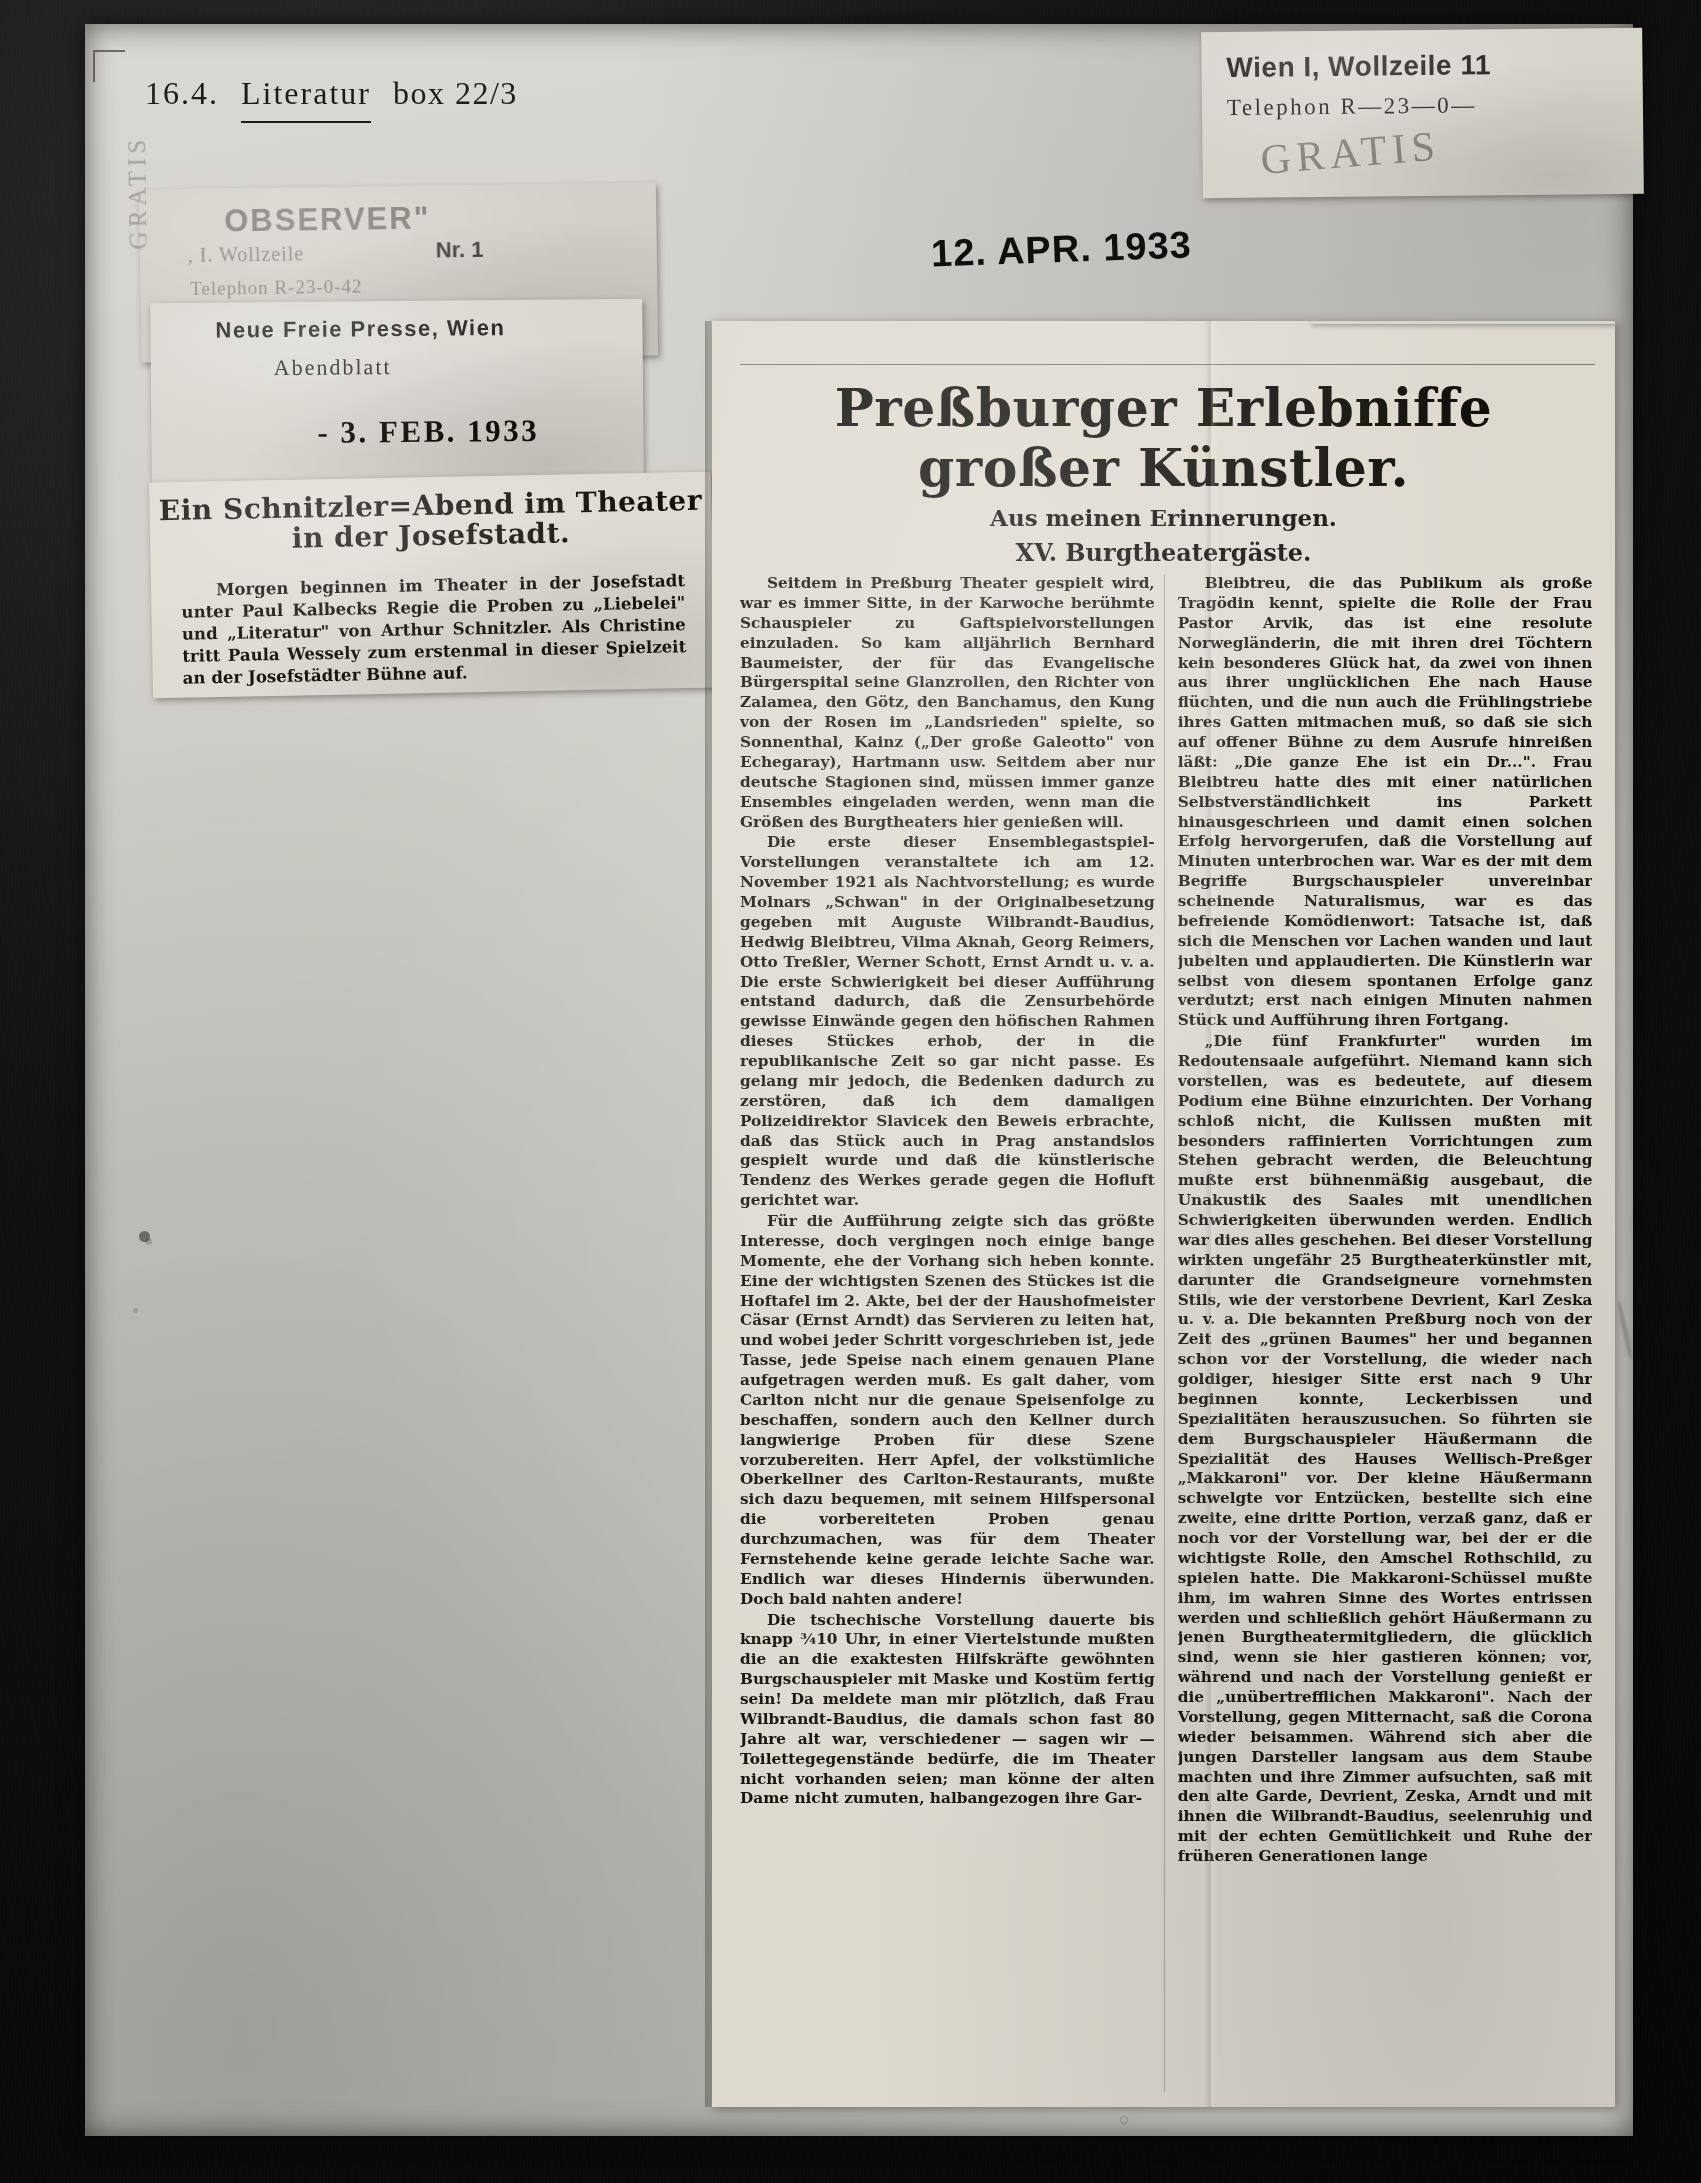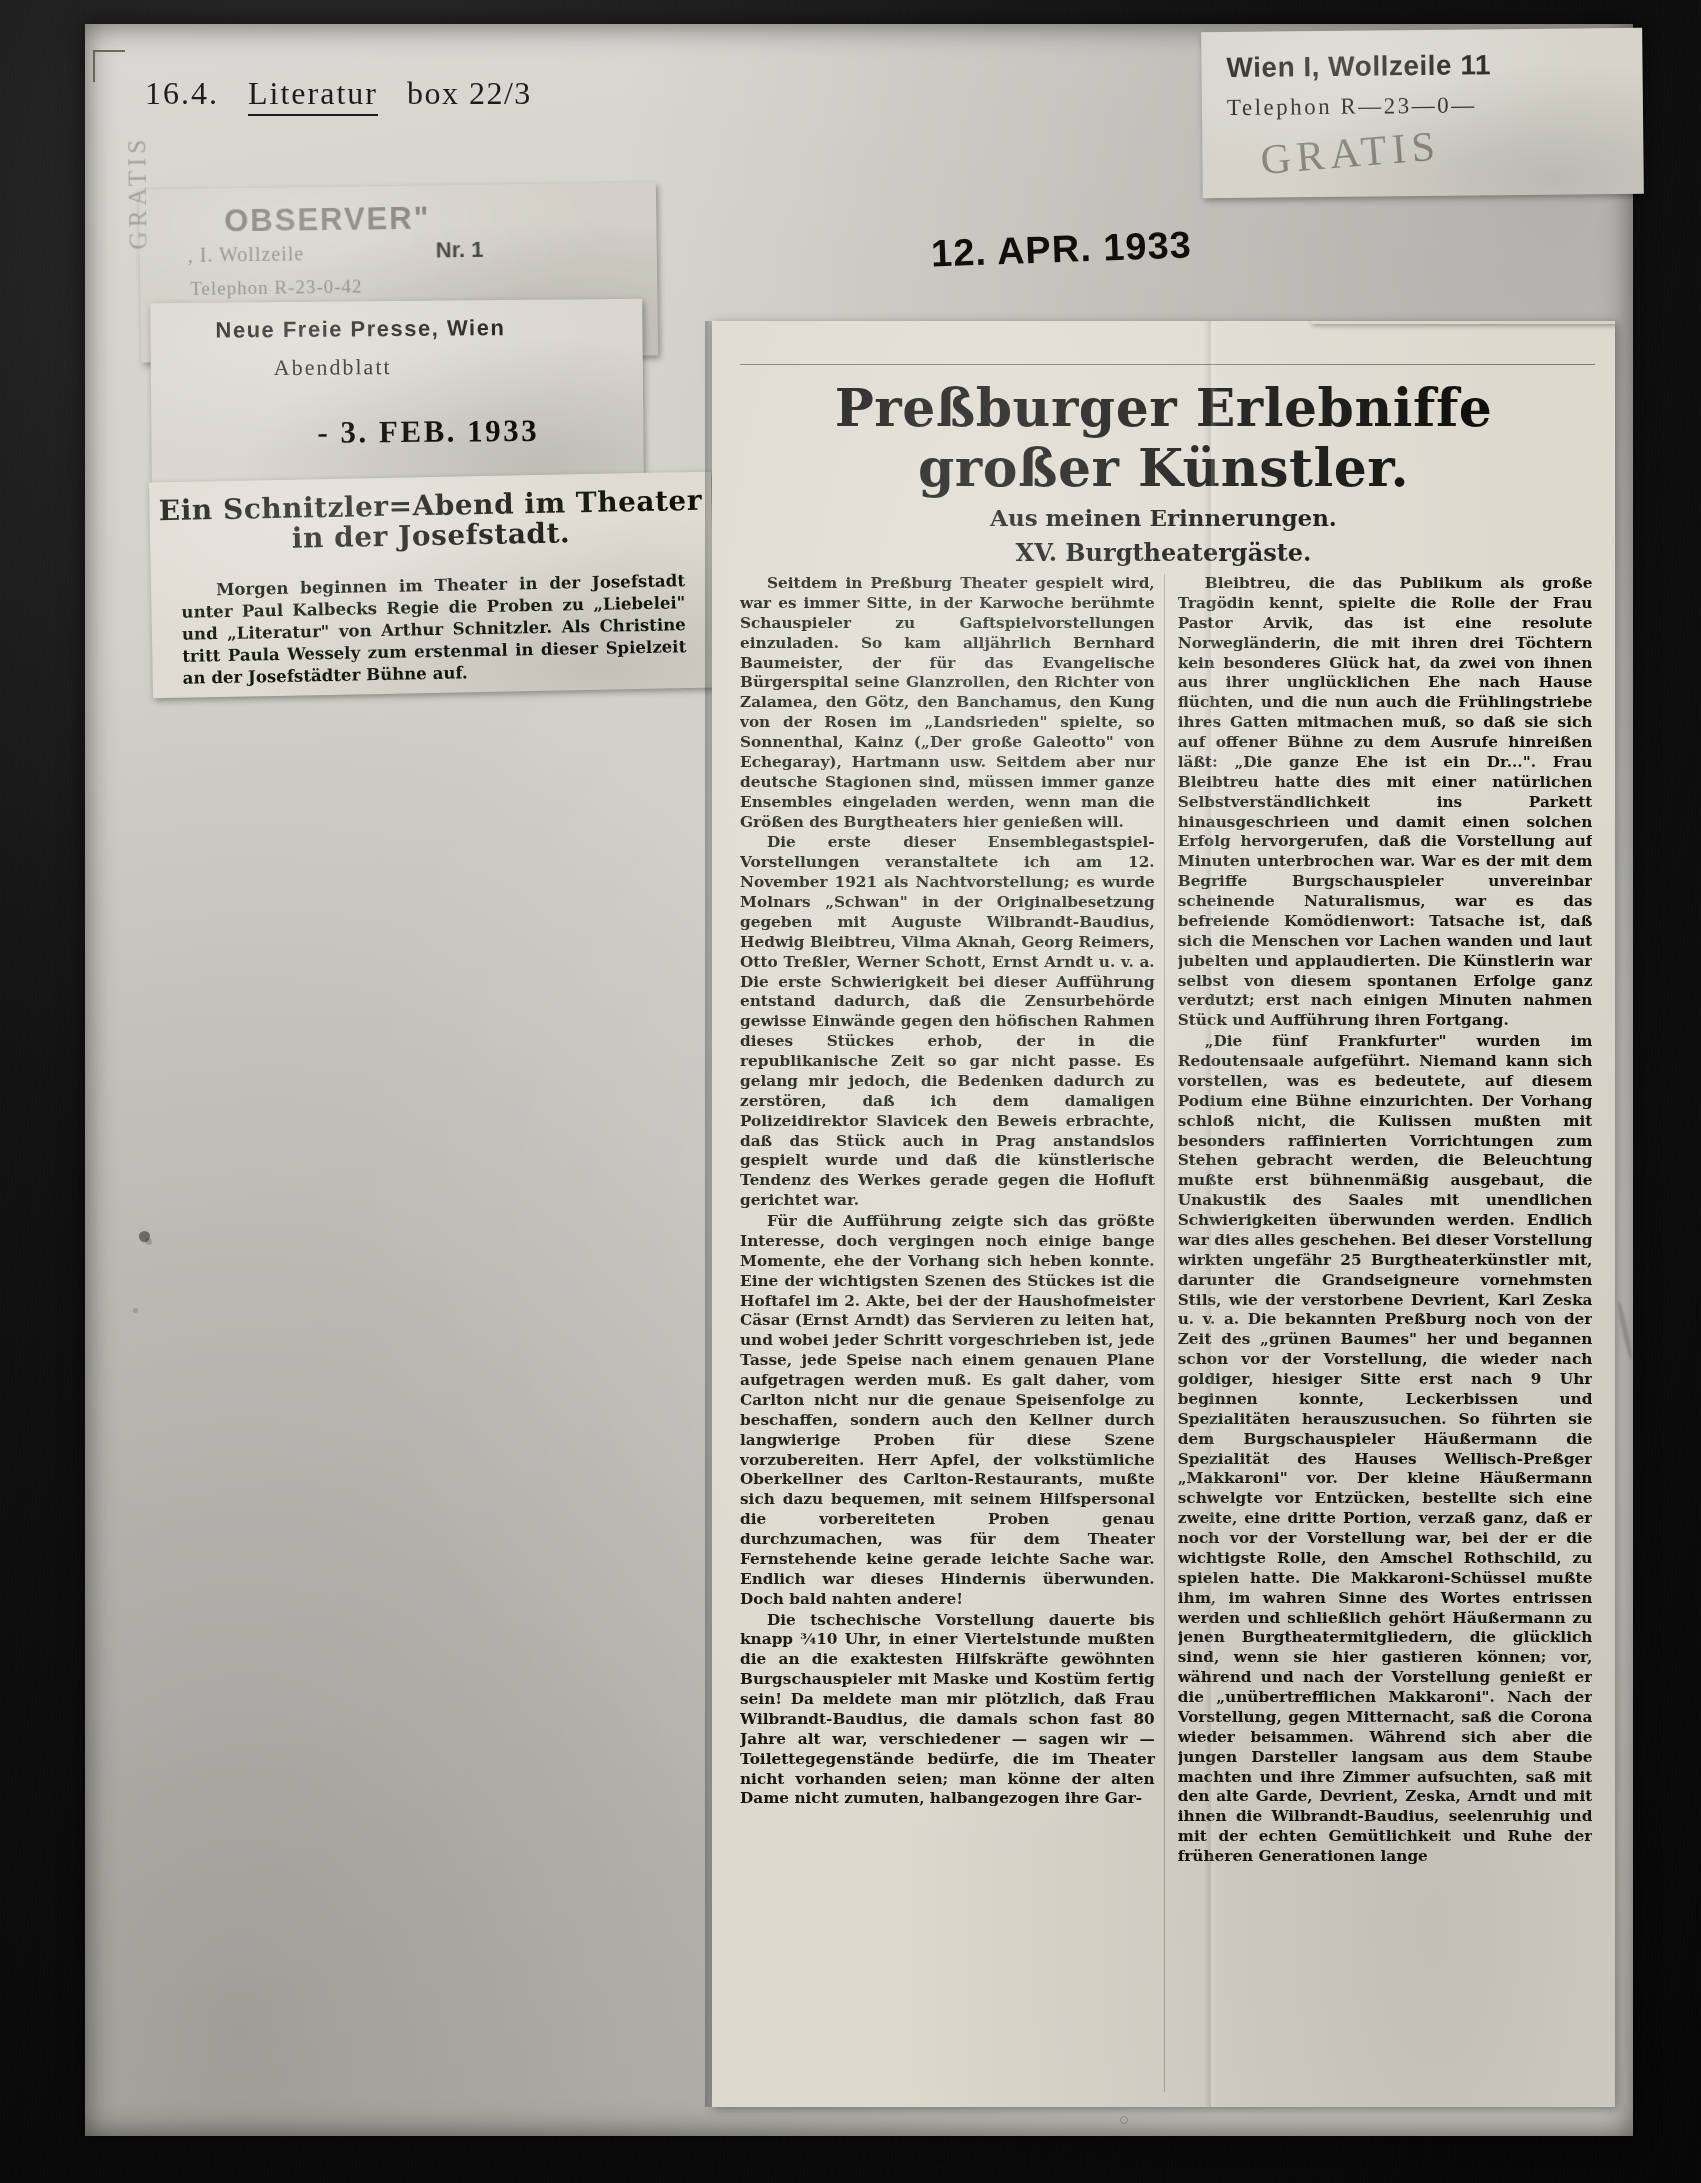--- a/index.html
+++ b/index.html
@@ -63,27 +63,27 @@
     border-top:2px solid #4a4740;
     opacity:.75;
   }
 
   
   .hdr-line{
     position:absolute;
     left:145px; top:75px;
     display:flex;
     align-items:baseline;
-    gap:29px;
+    gap:22px;
     font-family: "Liberation Serif", serif;
     font-size:32px;
     letter-spacing:2px;
     color:#1d1c18;
   }
-  .hdr-underline{ border-bottom:2px solid #1d1c18; padding-bottom:2px;}
+  .hdr-underline{ border-bottom:2px solid #1d1c18; padding-bottom:9px;}
   .hdr-box{ font-size:32px; letter-spacing:1.5px;}
 
   
   .clip{
     position:absolute;
     background:#dedcd4;
     box-shadow: 1.5px 2.5px 6px rgba(0,0,0,.35);
   }
   .clip::after{
     content:"";

